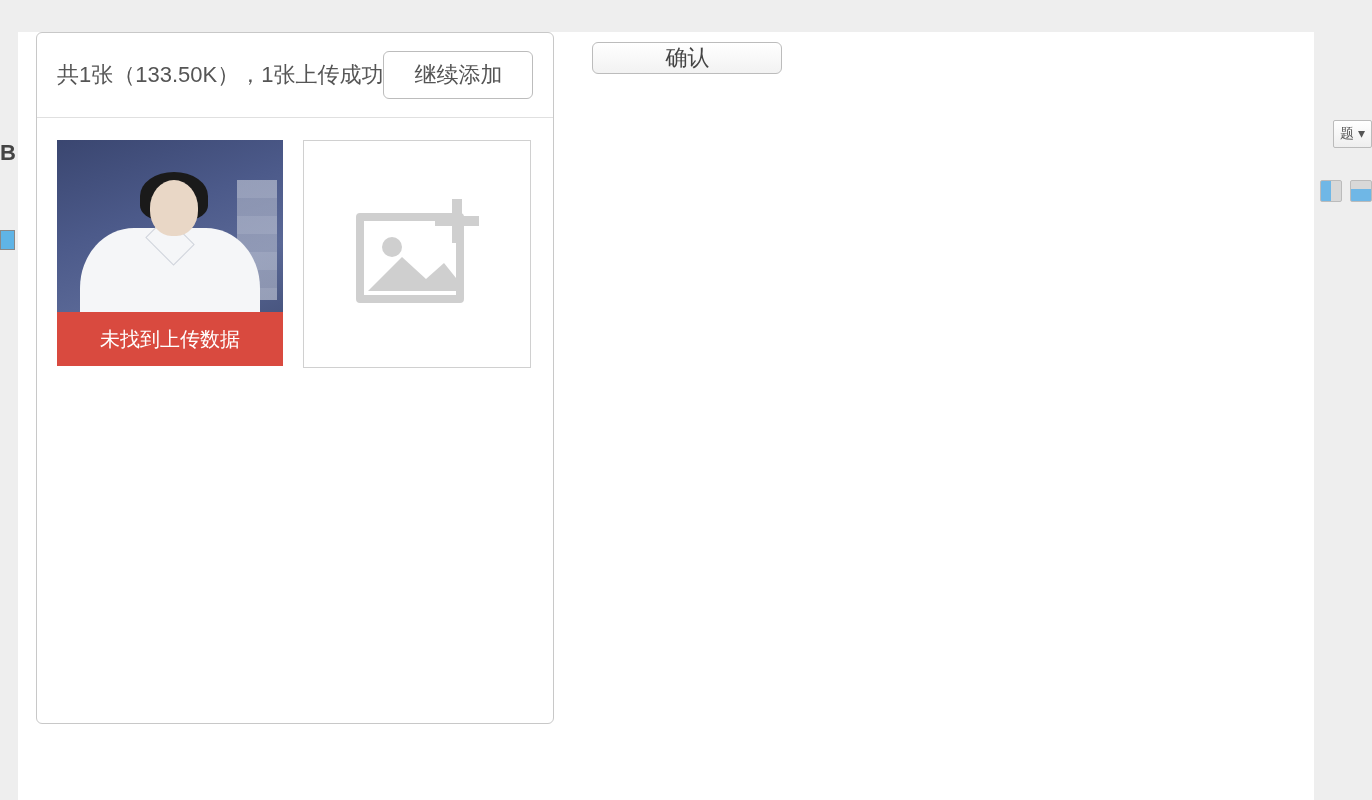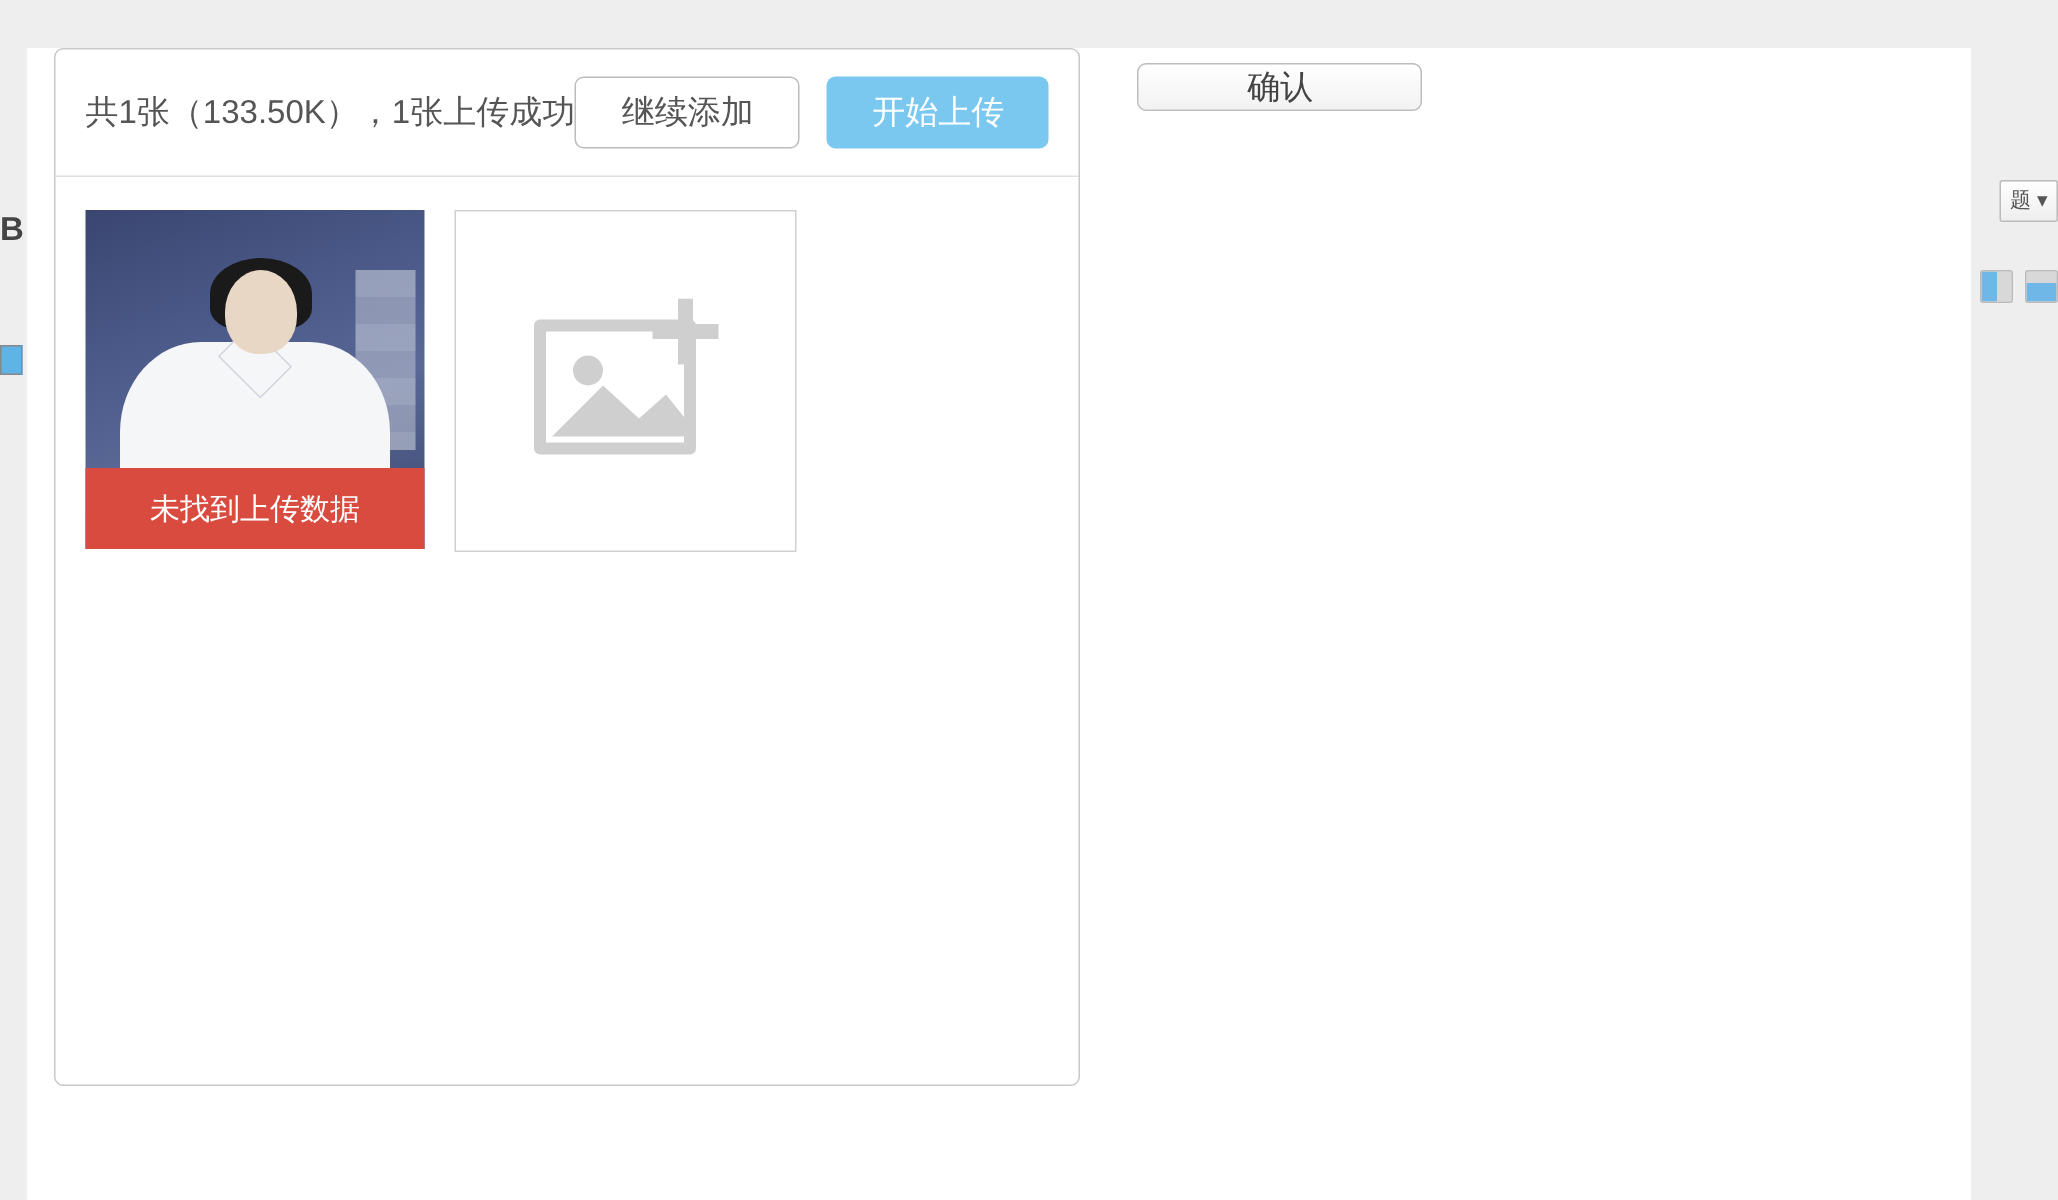--- a/index.html
+++ b/index.html
@@ -279,21 +279,20 @@
 </div>
 
 <div class="dialog">
 
   <div class="upload-panel">
 
     <div class="upload-header">
       <div class="status-text">共1张（133.50K），1张上传成功</div>
       <div class="header-buttons">
         <button class="btn btn-outline">继续添加</button>
-        <button class="btn btn-primary">开始上传</button>
       </div>
     </div>
 
     <div class="thumbs">
 
       <div class="thumb thumb-noborder">
         <div class="thumb-img">
           <div class="bg-tiles"></div>
           <div class="person">
             <div class="body"></div>

